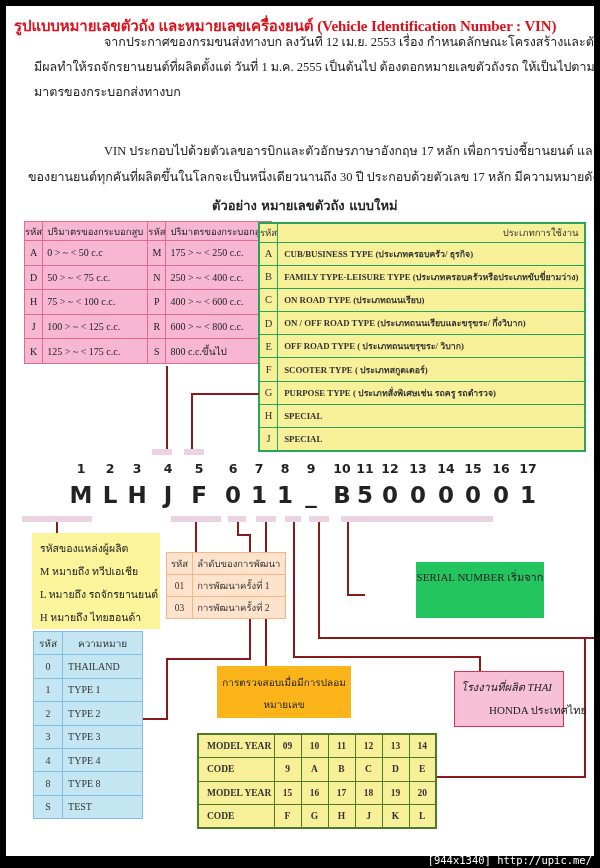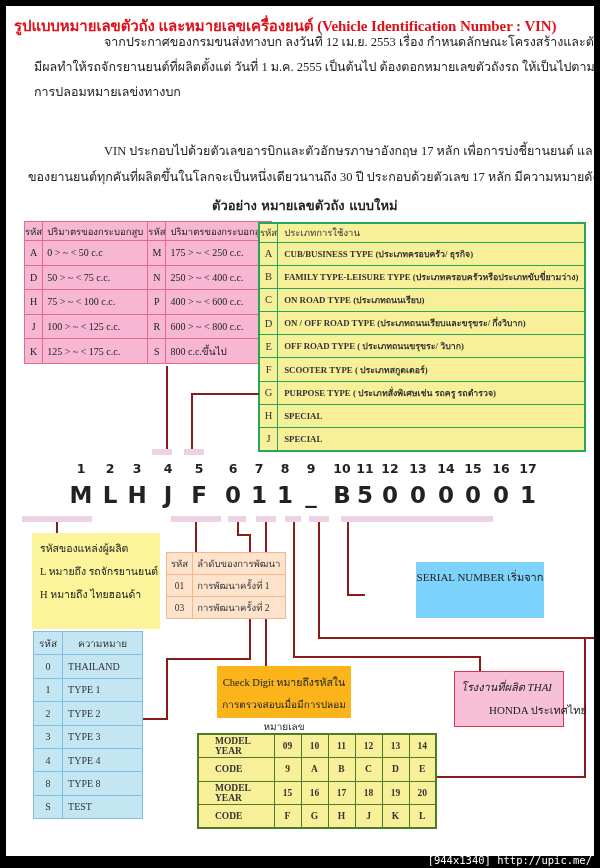--- a/index.html
+++ b/index.html
@@ -15,54 +15,54 @@
   table { border-collapse: collapse; }
   .cc-table { background: #f7b6d2; border: 1.5px solid #e46a8c; }
   .cc-table td { border: 1px solid #e46a8c; font-size: 10px; height: 24.6px; padding: 0 4px; white-space: nowrap; color:#222; }
   .cc-table td.code { text-align: center; width: 20px; padding: 0; }
   .cc-table tr.head td { height: 19px; font-size: 9.5px; }
 
   .type-table { background: #f7f099; border: 2px solid #26a65b; }
   .type-table td { border: 1.5px solid #26a65b; font-size: 8.8px; height: 23.2px; padding: 0 6px; white-space: nowrap; color: #333; font-weight: bold; }
   .type-table td.code { text-align: center; width: 20px; padding: 0; font-size: 10.5px; font-weight: normal; }
   .type-table tr.head td { height: 19px; font-weight: normal; font-size: 9.5px; }
-  .type-table tr.head td.desc { text-align: left; font-family: Liberation Mono, monospace; }
+  .type-table tr.head td.desc { text-align: right; font-family: Liberation Mono, monospace; }
 
   .vin-num { font-family: "DejaVu Sans", sans-serif; font-weight: bold; font-size: 12.5px; text-align: center; width: 30px; color: #222; }
   .vin-char { font-family: "DejaVu Sans", sans-serif; font-weight: bold; font-size: 23px; text-align: center; width: 30px; color: #222; }
   .bar { background: #ecd3e4; height: 6px; }
   .line-v { background: #8b1a1a; width: 2px; }
   .line-h { background: #8b1a1a; height: 2px; }
 
   .mfr-box { background: #fbf49a; font-size: 10.5px; line-height: 23px; padding: 4px 8px; color: #222; white-space: nowrap; }
   .dev-table { background: #fde3cc; border: 1px solid #f4b58a; }
   .dev-table td { border: 1px solid #f4b58a; font-size: 9.5px; height: 22px; padding: 0 4px; white-space: nowrap; color:#333; }
   .dev-table td.code { text-align: center; width: 22px; }
-  .serial-box { background: #7dd3fc; font-size: 11px; text-align: center; line-height: 27px; padding-top: 6px; color: #222; }
+  .serial-box { background: #22c55e; font-size: 11px; text-align: center; line-height: 27px; padding-top: 6px; color: #222; }
   .country-table { background: #c4e6f2; border: 1.5px solid #7fbfe3; }
   .country-table td { border: 1px solid #7fbfe3; font-size: 10px; height: 23.4px; padding: 0 5px; white-space: nowrap; color:#333; }
   .country-table td.code { text-align: center; width: 22px; }
   .country-table tr.head td.desc { text-align: center; }
   .check-box { background: #fbb41a; font-size: 10.5px; text-align: center; line-height: 22px; padding-top: 6px; color: #222; }
   .plant-box { background: #f7c0d6; border: 1.5px solid #e0334f; font-size: 11px; line-height: 25px; padding: 5px 6px; color: #222; white-space: nowrap; }
   .year-table { background: #f7f099; border: 2px solid #4e7a27; }
   .year-table td { border: 1px solid #4e7a27; font-size: 9.5px; font-weight: bold; height: 23.5px; text-align: center; width: 27px; color: #333; }
-  .year-table td.label { text-align: left; width: 76px; padding-left: 16px; }
+  .year-table td.label { text-align: left; width: 76px; padding-left: 8px; }
   .watermark { right: 8px; bottom: 2px; font-family: "DejaVu Sans Mono", monospace; font-size: 10.5px; color: #fff; white-space: nowrap; }
 </style>
 </head>
 <body>
 
 <div class="page">
 
   <div class="abs title">รูปแบบหมายเลขตัวถัง และหมายเลขเครื่องยนต์ (Vehicle Identification Number : VIN)</div>
 
   <div class="abs para" style="left:98px; top:24px;">จากประกาศของกรมขนส่งทางบก ลงวันที่ 12 เม.ย. 2553 เรื่อง กำหนดลักษณะโครงสร้างและตัวถังรถ</div>
   <div class="abs para" style="left:28px; top:49px;">มีผลทำให้รถจักรยานยนต์ที่ผลิตตั้งแต่  วันที่ 1 ม.ค. 2555   เป็นต้นไป  ต้องตอกหมายเลขตัวถังรถ ให้เป็นไปตาม</div>
-  <div class="abs para" style="left:28px; top:74px;">การปลอมหมายเลข่งทางบก</div>
+  <div class="abs para" style="left:28px; top:74px;">มาตรของกระบอกส่งทางบก</div>
 
 
   <div class="abs para" style="left:98px; top:133px;">VIN ประกอบไปด้วยตัวเลขอารบิกและตัวอักษรภาษาอังกฤษ 17 หลัก   เพื่อการบ่งชี้ยานยนต์ และVIN</div>
   <div class="abs para" style="left:22px; top:159px;">ของยานยนต์ทุกคันที่ผลิตขึ้นในโลกจะเป็นหนึ่งเดียวนานถึง 30 ปี  ประกอบด้วยตัวเลข 17 หลัก มีความหมายดังนี้</div>
 
   <div class="abs caption" style="left:206px; top:189px;">ตัวอย่าง หมายเลขตัวถัง แบบใหม่</div>
 
   <table class="abs cc-table" style="left:18px; top:215px; width:228px;">
     <tbody>
         <tr class="head">
@@ -217,20 +217,21 @@
   <div class="abs line-v" style="left:473px; top:650px; height:22px;"></div>
   <div class="abs line-v" style="left:312px; top:516px; height:116px;"></div>
   <div class="abs line-h" style="left:312px; top:631px; width:276px;"></div>
   <div class="abs line-v" style="left:578px; top:631px; height:140px;"></div>
   <div class="abs line-h" style="left:429px; top:770px; width:151px;"></div>
   <div class="abs line-v" style="left:341px; top:516px; height:73px;"></div>
   <div class="abs line-h" style="left:341px; top:588px; width:18px;"></div>
 
   <div class="abs mfr-box" style="left:26px; top:527px; width:128px; height:96px;">
     <div>รหัสของแหล่งผู้ผลิต</div>
+    <div>M หมายถึง ทวีปเอเชีย</div>
     <div>L หมายถึง รถจักรยานยนต์</div>
     <div>H หมายถึง ไทยฮอนด้า</div>
   </div>
 
   <table class="abs dev-table" style="left:160px; top:546px; width:120px;">
     <tbody>
         <tr>
       <td class="code">รหัส</td>
       <td>ลำดับของการพัฒนา</td>
     </tr>
@@ -280,21 +281,20 @@
           <td>TYPE 8</td>
         </tr>
     <tr>
           <td class="code">S</td>
           <td>TEST</td>
         </tr>
   </tbody>
     </table>
 
   <div class="abs check-box" style="left:211px; top:660px; width:134px; height:52px;">
-    <div>Check Digit หมายถึงรหัสใน</div>
     <div style="font-size:10px;">การตรวจสอบเมื่อมีการปลอมหมายเลข</div>
   </div>
 
   <div class="abs plant-box" style="left:448px; top:665px; width:110px; height:56px;">
     <div style="line-height:20px;font-style:italic;">โรงงานที่ผลิต THAI</div>
     <div style="line-height:26px;margin-left:28px;">HONDA ประเทศไทย</div>
   </div>
 
   <table class="abs year-table" style="left:191px; top:727px; width:240px;">
     <tbody>

